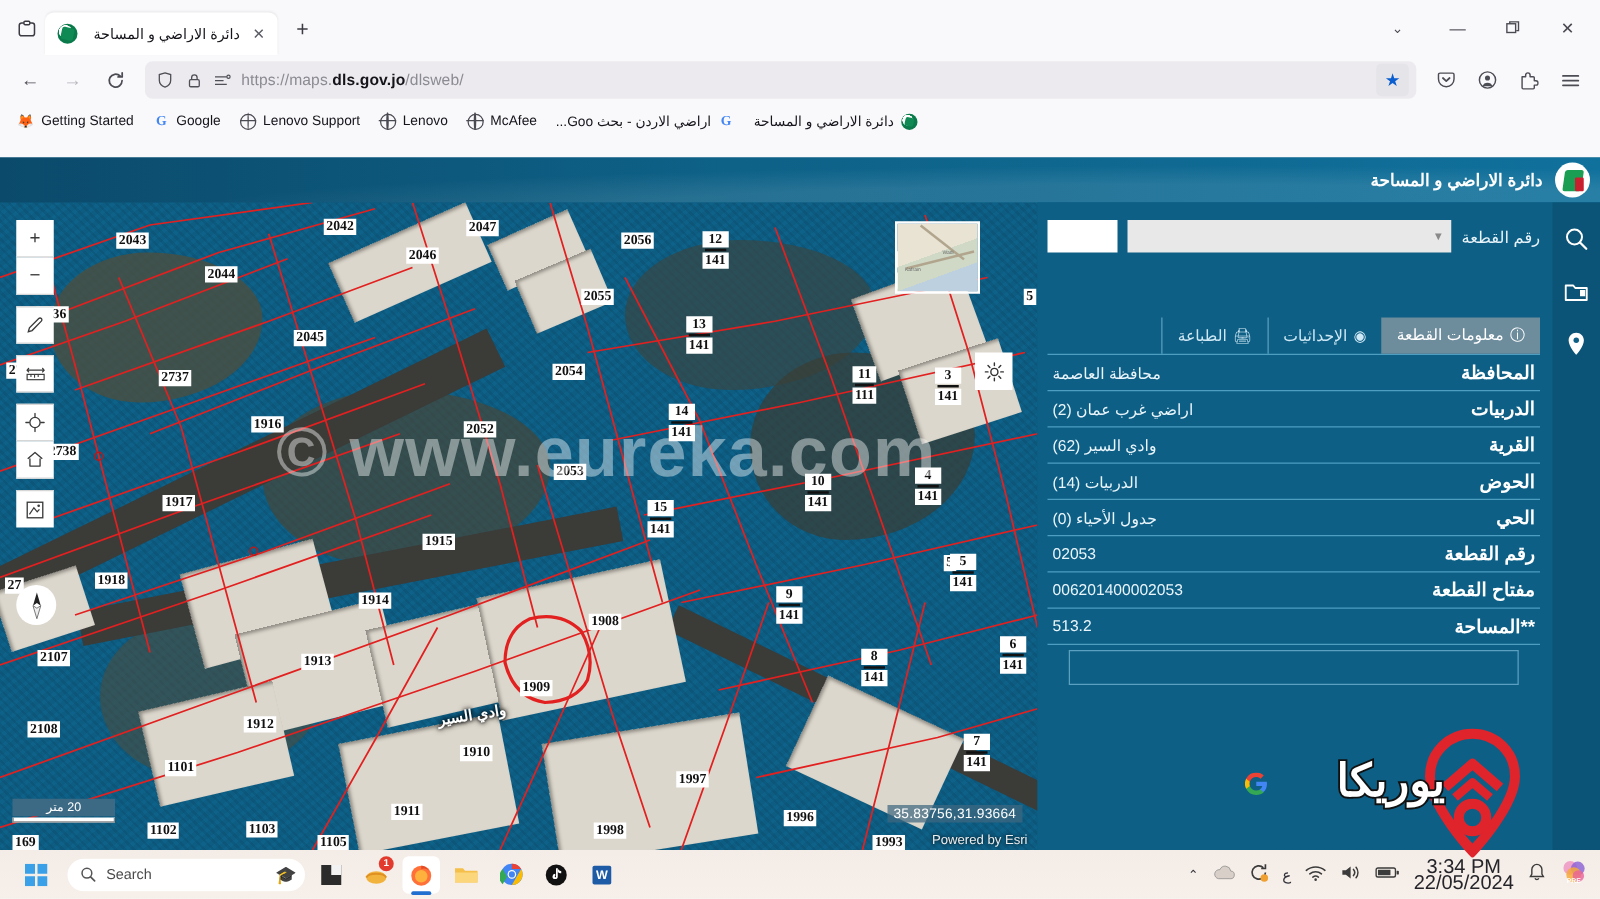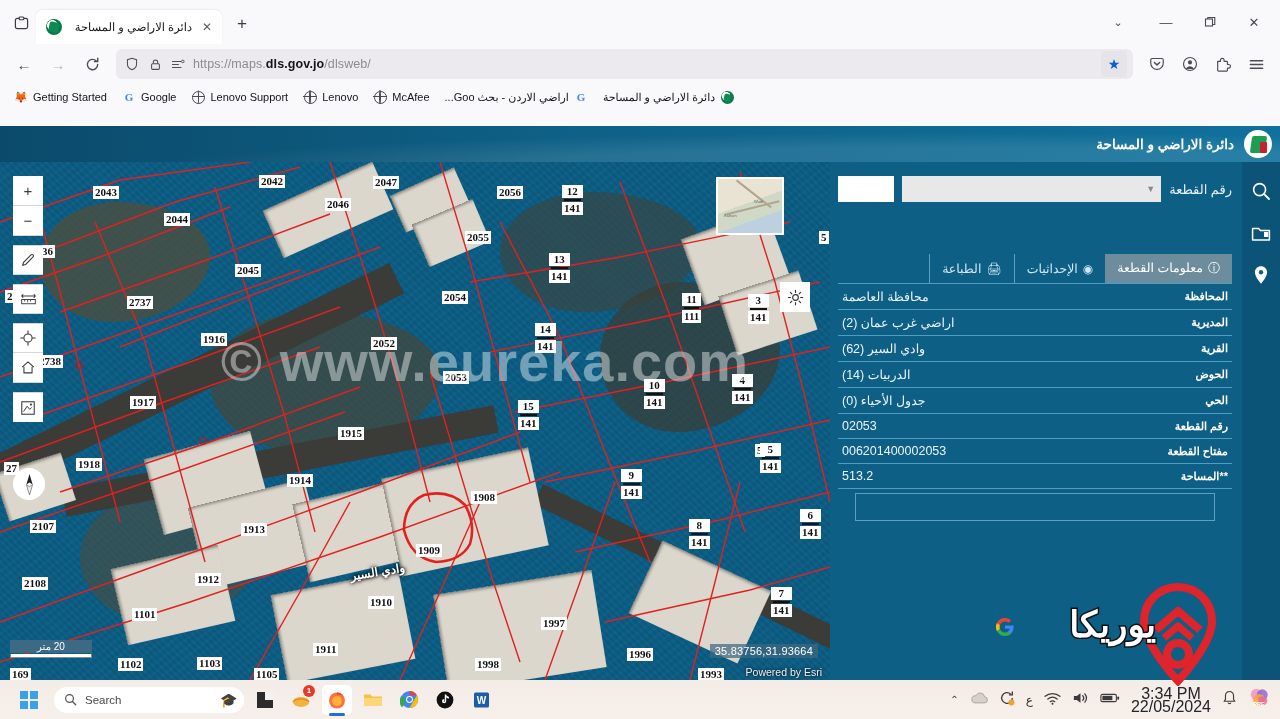--- a/index.html
+++ b/index.html
@@ -151,21 +151,21 @@
 
   .tabs { display:flex; direction:rtl; justify-content:flex-start; align-items:stretch; margin-top:52px; }
   .ptab { padding:7px 12px; color:#cfe8f5; font-size:12.5px; display:flex; align-items:center; gap:5px;
     border-left:1px solid #5ba0c0; direction:rtl; }
   .ptab.active { background:#6d8c9c; color:#fff; text-align:center; line-height:15px; border-left:none; }
   .ptab .tico { font-size:12px; }
 
   .tbl { margin-top:0; border-top:1px solid #4e9ec2; }
   .trow { display:flex; direction:rtl; align-items:center; justify-content:space-between;
     padding:5px 4px 5px 4px; border-bottom:1px solid #4e9ec2; }
-  .tkey { color:#fff; font-size:11px; font-weight:700;text-align:center; }
+  .tkey { color:#fff; font-size:15px; font-weight:700;text-align:center; }
   .tval { color:#eaf5fb; font-size:12.5px; }
 
   .note { color:#bcd9e8; font-size:10px; direction:rtl; text-align:center; margin-top:6px; }
   .pbtn { margin:4px auto 0; height:28px; border:1px solid #5ba0c0; display:flex; align-items:center;
     justify-content:center; gap:6px; color:#fff; font-size:12px; direction:rtl; }
 
   .ovl-logo { position:absolute; right:12px; bottom:-6px; width:104px; height:104px; z-index:9; }
   .ovl-text { position:absolute; right:86px; bottom:34px; z-index:10; font-size:36px; font-weight:700;
     color:#fff; -webkit-text-stroke:3px #111; paint-order:stroke fill; direction:rtl;
     letter-spacing:-1px; white-space:nowrap; }
@@ -616,21 +616,21 @@
               <span>الطباعة</span>
             </div>
           </div>
 
           <div class="tbl" id="info-table">
               <div class="trow">
                 <div class="tkey">المحافظة</div>
                 <div class="tval">محافظة العاصمة</div>
               </div>
               <div class="trow">
-                <div class="tkey">المديرية</div>
+                <div class="tkey">الدربيات</div>
                 <div class="tval">اراضي غرب عمان (2)</div>
               </div>
               <div class="trow">
                 <div class="tkey">القرية</div>
                 <div class="tval">وادي السير (62)</div>
               </div>
               <div class="trow">
                 <div class="tkey">الحوض</div>
                 <div class="tval">الدربيات (14)</div>
               </div>

